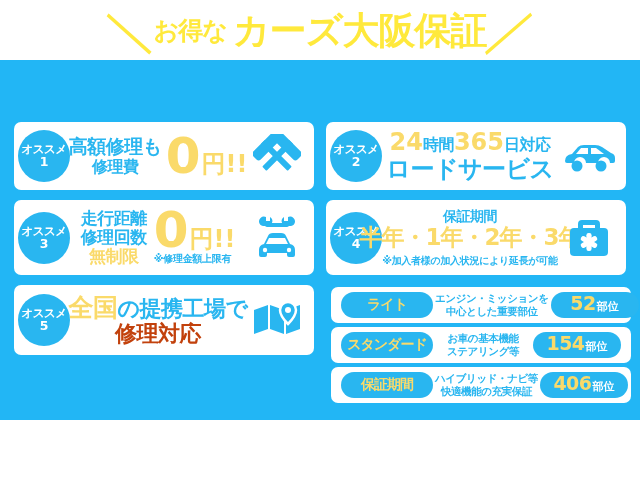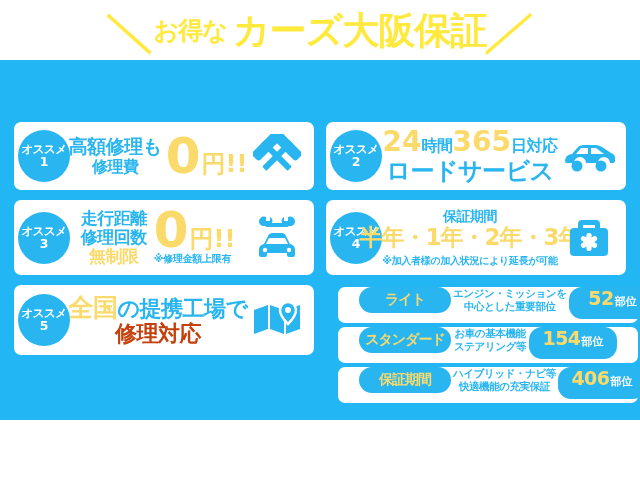--- a/index.html
+++ b/index.html
@@ -152,45 +152,45 @@
     flex: 0 0 auto;
     width: 62px;
     display: flex;
     align-items: center;
     justify-content: center;
     margin-right: 6px;
   }
 
   
   .mix-line { white-space: nowrap; line-height: 1.1; }
-  .num-lg { font-size: 28px; font-weight: bold; color: #fada6a; }
+  .num-lg { font-size: 24px; font-weight: bold; color: #fada6a; }
   .unit-sm { font-size: 16px; font-weight: bold; color: #29b6f0; letter-spacing: -0.5px; }
   .road { font-size: 24px; font-weight: bold; color: #29b6f0; letter-spacing: -0.5px; white-space: nowrap; }
 
   
   .w-title { font-size: 14px; font-weight: bold; color: #29b6f0; letter-spacing: -0.5px; }
   .w-terms { font-size: 23px; font-weight: bold; color: #fada6a; letter-spacing: -1px; white-space: nowrap; }
 
   
   .c5l1 { font-size: 22px; letter-spacing: -0.5px; white-space: nowrap; }
   .c5l2 { font-size: 22px; letter-spacing: -0.5px; white-space: nowrap; color: #c2410c; font-weight: bold; }
   .c5big { font-size: 25px; font-weight: bold; color: #fada6a; }
 
   
   .plan-row {
     position: absolute;
-    left: 338px;
+    left: 331px;
     width: 300px;
     height: 36px;
     background: #ffffff;
     border-radius: 7px;
     display: flex;
-    align-items: flex-start;
+    align-items: center;
     box-sizing: border-box;
-    padding: 0 21px;
+    padding: 0 10px;
   }
   #plan0 { top: 287px; }
   #plan1 { top: 327px; }
   #plan2 { top: 367px; }
 
   .plan-pill {
     flex: 0 0 auto;
     width: 92px;
     height: 26px;
     background: #29b6f0;
@@ -210,21 +210,21 @@
     font-size: 10.5px;
     font-weight: bold;
     line-height: 1.2;
     letter-spacing: -0.4px;
     padding: 0 2px;
     white-space: nowrap;
   }
   .plan-count {
     flex: 0 0 auto;
     width: 88px;
-    height: 32px;
+    height: 26px;
     background: #29b6f0;
     border-radius: 13px;
     display: flex;
     align-items: baseline;
     justify-content: center;
     gap: 1px;
   }
   .count-num {
     color: #fada6a;
     font-size: 19px;

